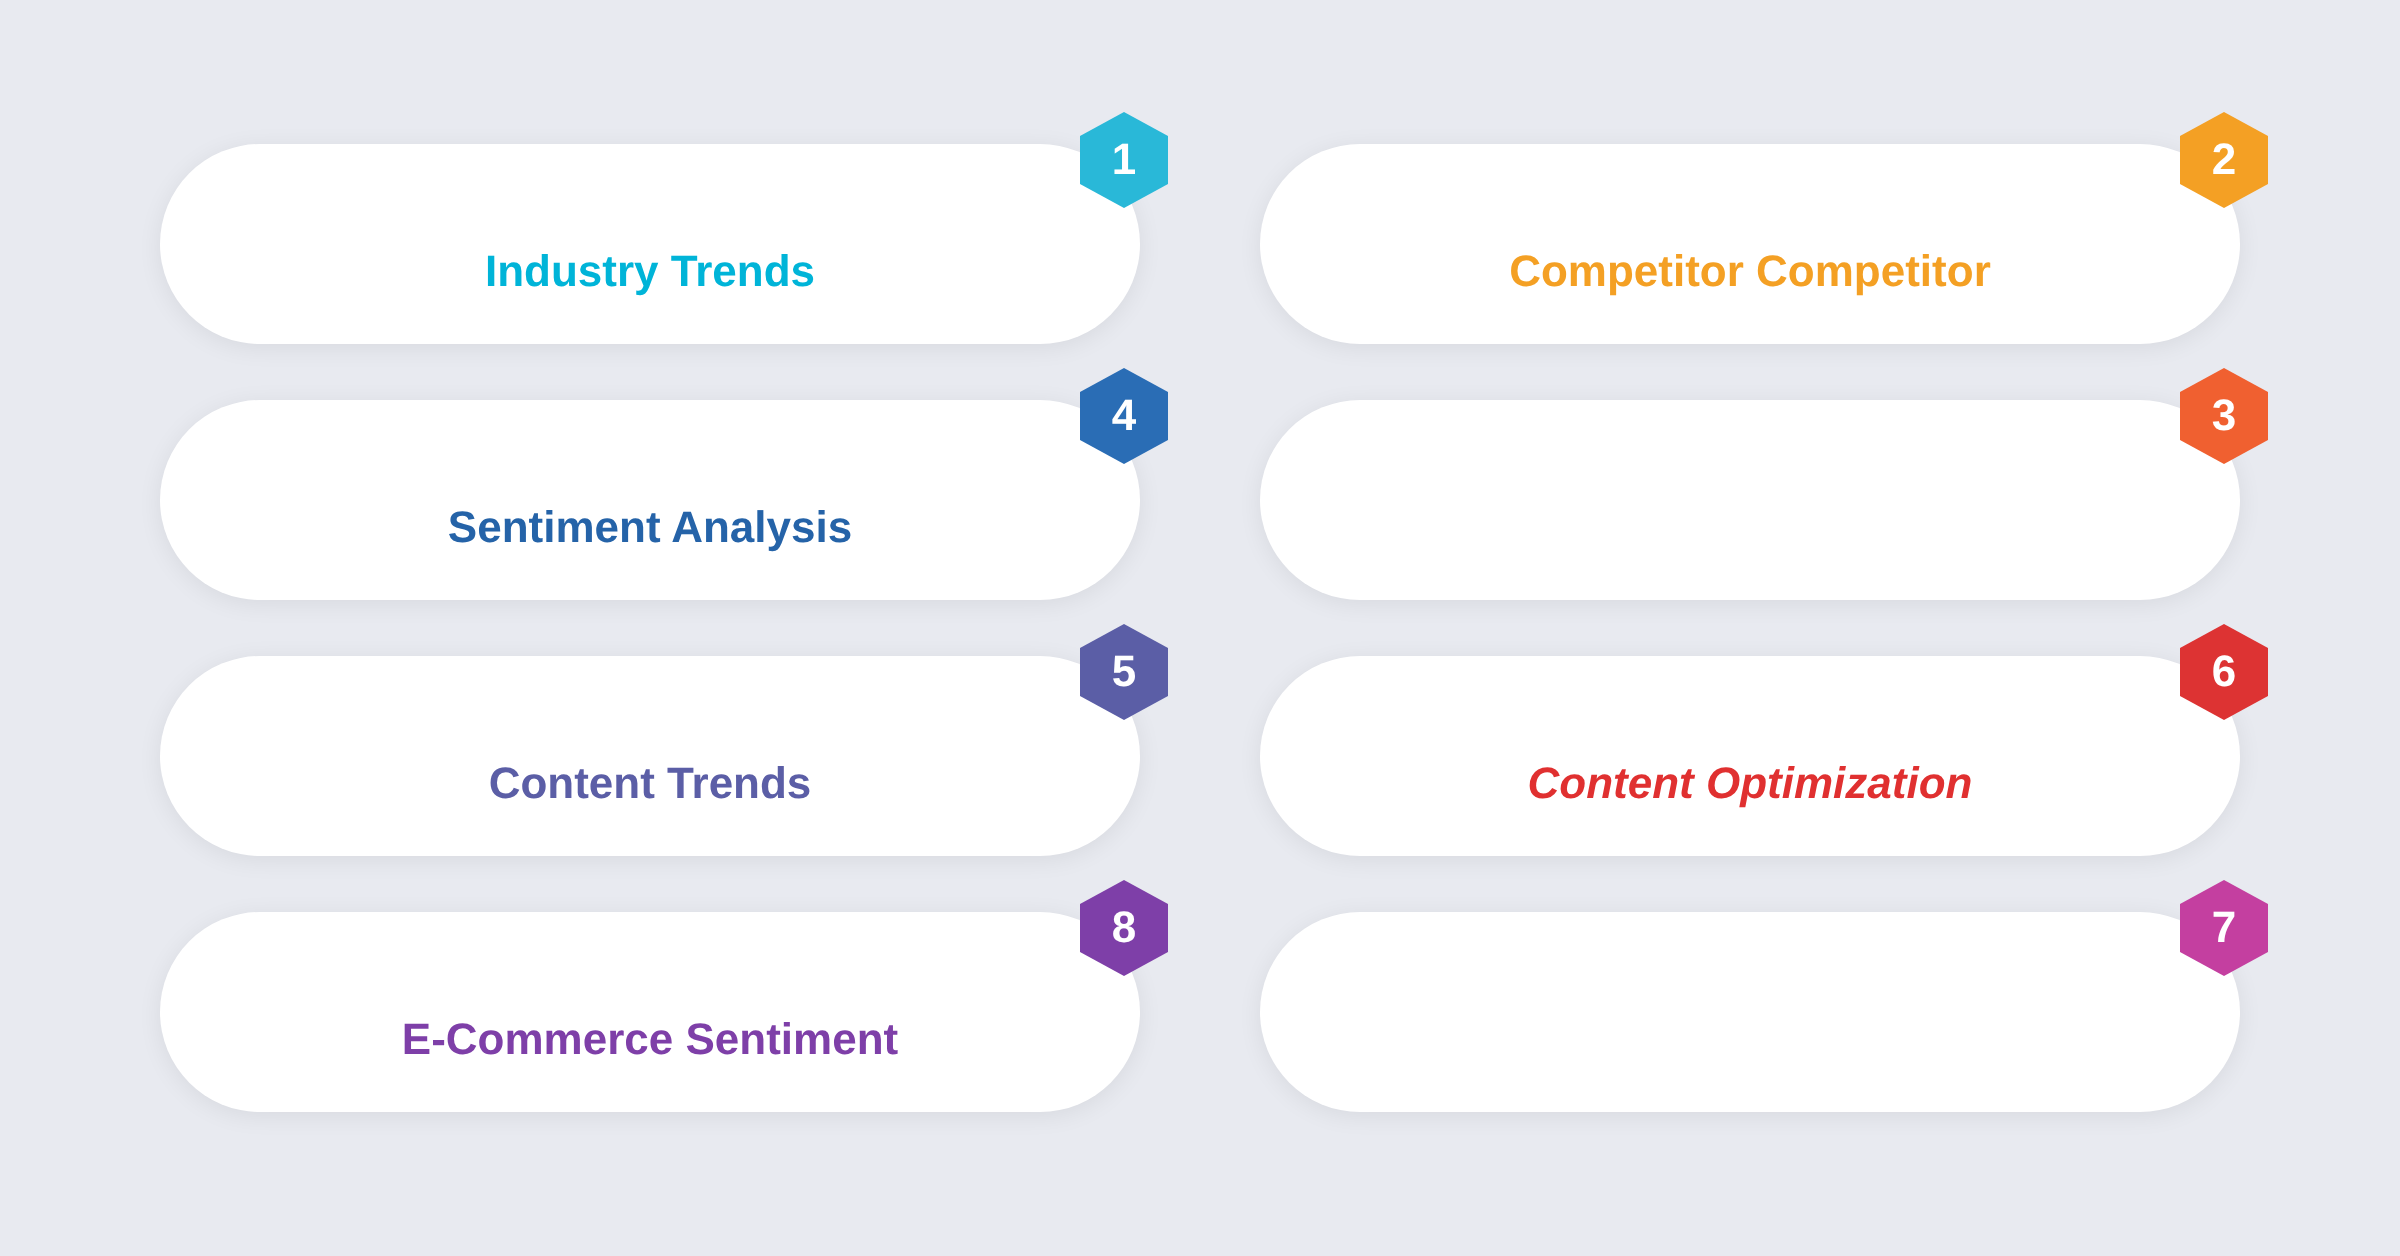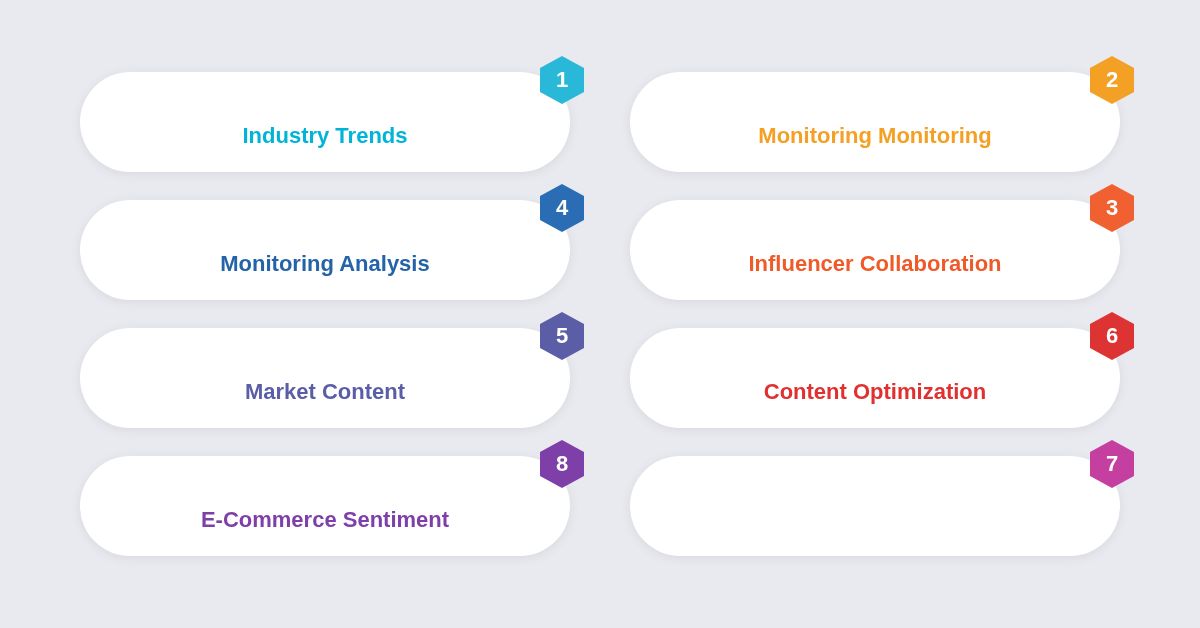--- a/index.html
+++ b/index.html
@@ -71,21 +71,21 @@
       font-size: 22px;
       font-weight: 700;
     }
 
     
     .color-cyan { color: #00b4d8; }
     .color-orange { color: #f4a024; }
     .color-dark-blue { color: #2563a8; }
     .color-orange-red { color: #f05a28; }
     .color-indigo { color: #5b5ea6; }
-    .color-red { color: #e03030; }
+    .color-red { color: #e03030; font-style: italic; }
     .color-purple-dark { color: #7e3fa8; }
     .color-magenta { color: #c43fa0; }
 
     .fill-cyan { fill: #29b8d8; }
     .fill-orange { fill: #f4a024; }
     .fill-dark-blue { fill: #2a6db5; }
     .fill-orange-red { fill: #f06030; }
     .fill-indigo { fill: #5b5ea6; }
     .fill-red { fill: #dd3333; }
     .fill-purple-dark { fill: #7e3fa8; }
@@ -98,48 +98,47 @@
 <div class="card">
       <span class="card-label color-cyan">Industry Trends</span>
       <div class="hexagon-badge left-col">
         <svg class="hexagon-svg" viewBox="0 0 52 52" xmlns="http://www.w3.org/2000/svg">
           <polygon points="26,2 48,14 48,38 26,50 4,38 4,14" class="fill-cyan"></polygon>
         </svg>
         <span class="badge-number">1</span>
       </div>
     </div>
     <div class="card">
-      <span class="card-label color-orange">Monitoring Monitoring</span>
+      <span class="card-label color-orange">Competitor Competitor</span>
       <div class="hexagon-badge left-col">
         <svg class="hexagon-svg" viewBox="0 0 52 52" xmlns="http://www.w3.org/2000/svg">
           <polygon points="26,2 48,14 48,38 26,50 4,38 4,14" class="fill-orange"></polygon>
         </svg>
         <span class="badge-number">2</span>
       </div>
     </div>
     <div class="card">
-      <span class="card-label color-dark-blue">Monitoring Analysis</span>
+      <span class="card-label color-dark-blue">Sentiment Analysis</span>
       <div class="hexagon-badge left-col">
         <svg class="hexagon-svg" viewBox="0 0 52 52" xmlns="http://www.w3.org/2000/svg">
           <polygon points="26,2 48,14 48,38 26,50 4,38 4,14" class="fill-dark-blue"></polygon>
         </svg>
         <span class="badge-number">4</span>
       </div>
     </div>
     <div class="card">
-      <span class="card-label color-orange-red">Influencer Collaboration</span>
       <div class="hexagon-badge left-col">
         <svg class="hexagon-svg" viewBox="0 0 52 52" xmlns="http://www.w3.org/2000/svg">
           <polygon points="26,2 48,14 48,38 26,50 4,38 4,14" class="fill-orange-red"></polygon>
         </svg>
         <span class="badge-number">3</span>
       </div>
     </div>
     <div class="card">
-      <span class="card-label color-indigo">Market Content</span>
+      <span class="card-label color-indigo">Content Trends</span>
       <div class="hexagon-badge left-col">
         <svg class="hexagon-svg" viewBox="0 0 52 52" xmlns="http://www.w3.org/2000/svg">
           <polygon points="26,2 48,14 48,38 26,50 4,38 4,14" class="fill-indigo"></polygon>
         </svg>
         <span class="badge-number">5</span>
       </div>
     </div>
     <div class="card">
       <span class="card-label color-red">Content Optimization</span>
       <div class="hexagon-badge left-col">

